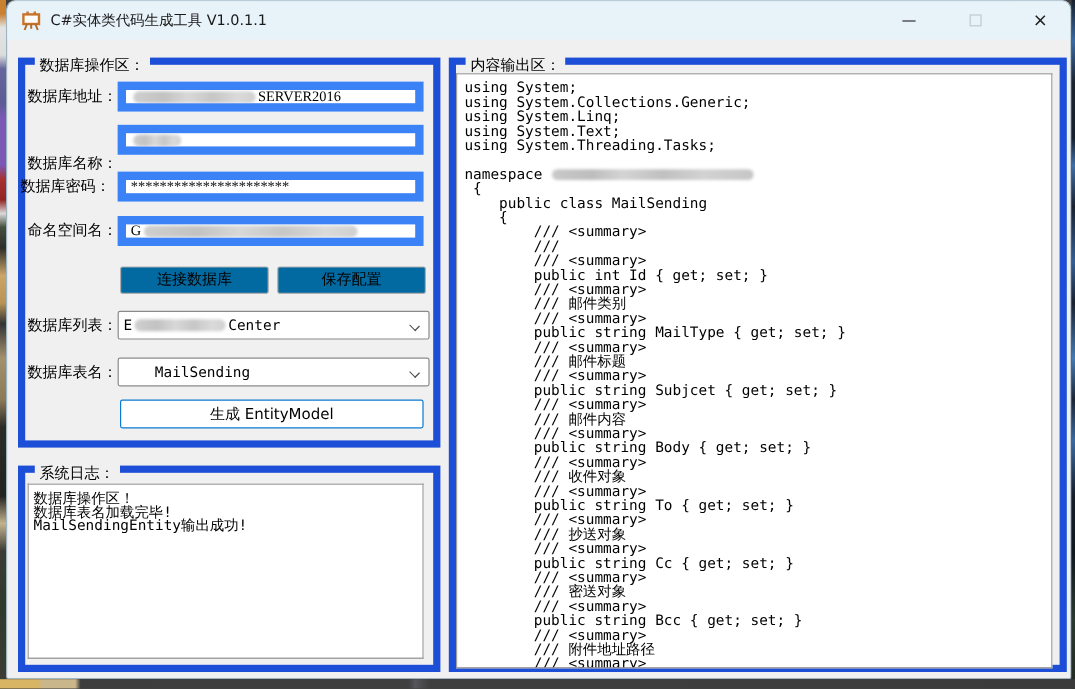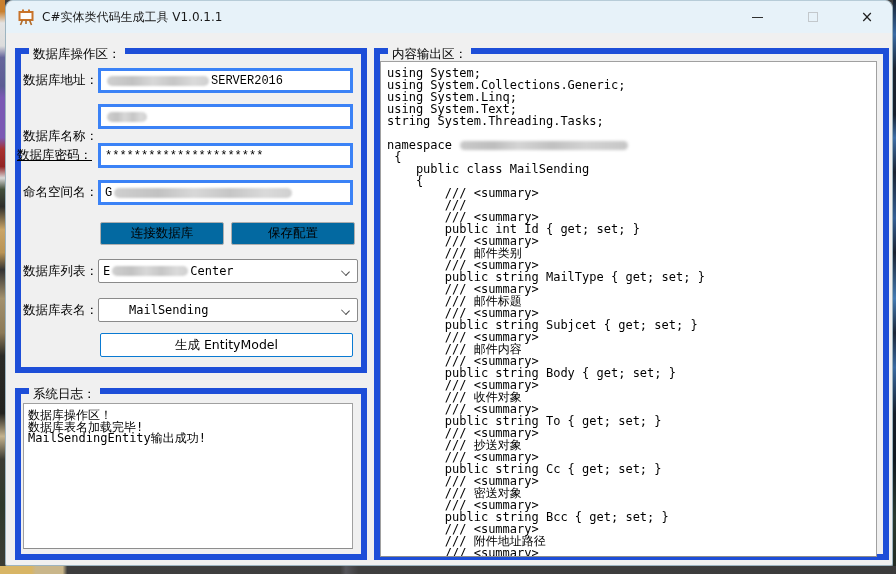--- a/index.html
+++ b/index.html
@@ -31,21 +31,21 @@
   
   .groupbox { position:absolute; border:6px solid #1d4ed8; }
   .gb-title { position:absolute; top:-8px; left:8px; background:#f0f0f0; padding:0 4px; font-size:12.5px; color:#000; white-space:nowrap; }
 
   .gb-db  { left:9px;  top:47px;  width:352px; height:325px; }
   .gb-log { left:9px;  top:387px; width:352px; height:172px; }
   .gb-out { left:368px; top:47px; width:515px; height:512px; }
 
   .fld-label { position:absolute; font-size:12.5px; color:#000; white-space:nowrap; }
   .textbox { position:absolute; left:92px; width:255px; height:25px; background:#fff;
-    border:3px solid #3b82f6; font-family:Liberation Mono, monospace; font-size:12px;
+    border:7px solid #3b82f6; font-family:Liberation Serif, serif; font-size:12px;
     display:flex; align-items:center; padding:0 4px; overflow:hidden; white-space:nowrap; color:#000; }
   .redact { display:inline-block; height:10px; border-radius:5px; margin:0 2px; vertical-align:middle;
     background:linear-gradient(90deg,#cfcfcf,#c2c2c2 25%,#d8d8d8 45%,#c6c6c6 65%,#dadada 85%,#d0d0d0);
     filter:blur(1.2px); }
   .combo { position:absolute; left:92px; width:260px; height:24px; background:#fff;
     border:1px solid #8a8a8a; border-radius:2px; font-family:"DejaVu Sans Mono", monospace;
     font-size:12px; display:flex; align-items:center; padding:0 22px 0 4px; color:#000; white-space:nowrap; overflow:hidden; }
   .combo .chev { position:absolute; right:8px; top:8px; width:7px; height:7px;
     border-right:1px solid #4a4a4a; border-bottom:1px solid #4a4a4a; transform:rotate(45deg) scaleY(0.8); }
   .push-btn { position:absolute; height:23px; background:#0369a1; border:1px solid #aeaeae; border-radius:2px;
@@ -103,21 +103,21 @@
     <div class="textbox" style="top:67px;">
       <span class="redact" style="width:102px;"></span>
         <span>SERVER2016</span>
     </div>
 
     <span class="fld-label" style="left:17px; top:107px;margin-top:20px;">数据库名称：</span>
     <div class="textbox" style="top:103px;">
       <span class="redact" style="width:40px;"></span>
     </div>
 
-    <span class="fld-label" style="left:11px; top:146px;text-decoration:underline;">数据库密码：</span>
+    <span class="fld-label" style="left:11px; top:146px;">数据库密码：</span>
     <div class="textbox" style="top:142px;">
       <span>**********************</span>
     </div>
 
     <span class="fld-label" style="left:17px; top:183px;">命名空间名：</span>
     <div class="textbox" style="top:179px;">
       <span>G</span>
         <span class="redact" style="width:178px;"></span>
     </div>
 
@@ -150,21 +150,21 @@
       </div>
 
     <div class="groupbox gb-out">
       <span class="gb-title">内容输出区：</span>
     </div>
     <div class="white-box code-box">
         <div class="code-line">using System;</div>
         <div class="code-line">using System.Collections.Generic;</div>
         <div class="code-line">using System.Linq;</div>
         <div class="code-line">using System.Text;</div>
-        <div class="code-line">string System.Threading.Tasks;</div>
+        <div class="code-line">using System.Threading.Tasks;</div>
         <div class="code-line">&nbsp;</div>
         <div class="code-line"><span>namespace </span><span class="redact" style="width: 168px;"></span></div>
         <div class="code-line"> {</div>
         <div class="code-line">    public class MailSending</div>
         <div class="code-line">    {</div>
         <div class="code-line">        /// &lt;summary&gt;</div>
         <div class="code-line">        /// </div>
         <div class="code-line">        /// &lt;summary&gt;</div>
         <div class="code-line">        public int Id { get; set; }</div>
         <div class="code-line">        /// &lt;summary&gt;</div>

